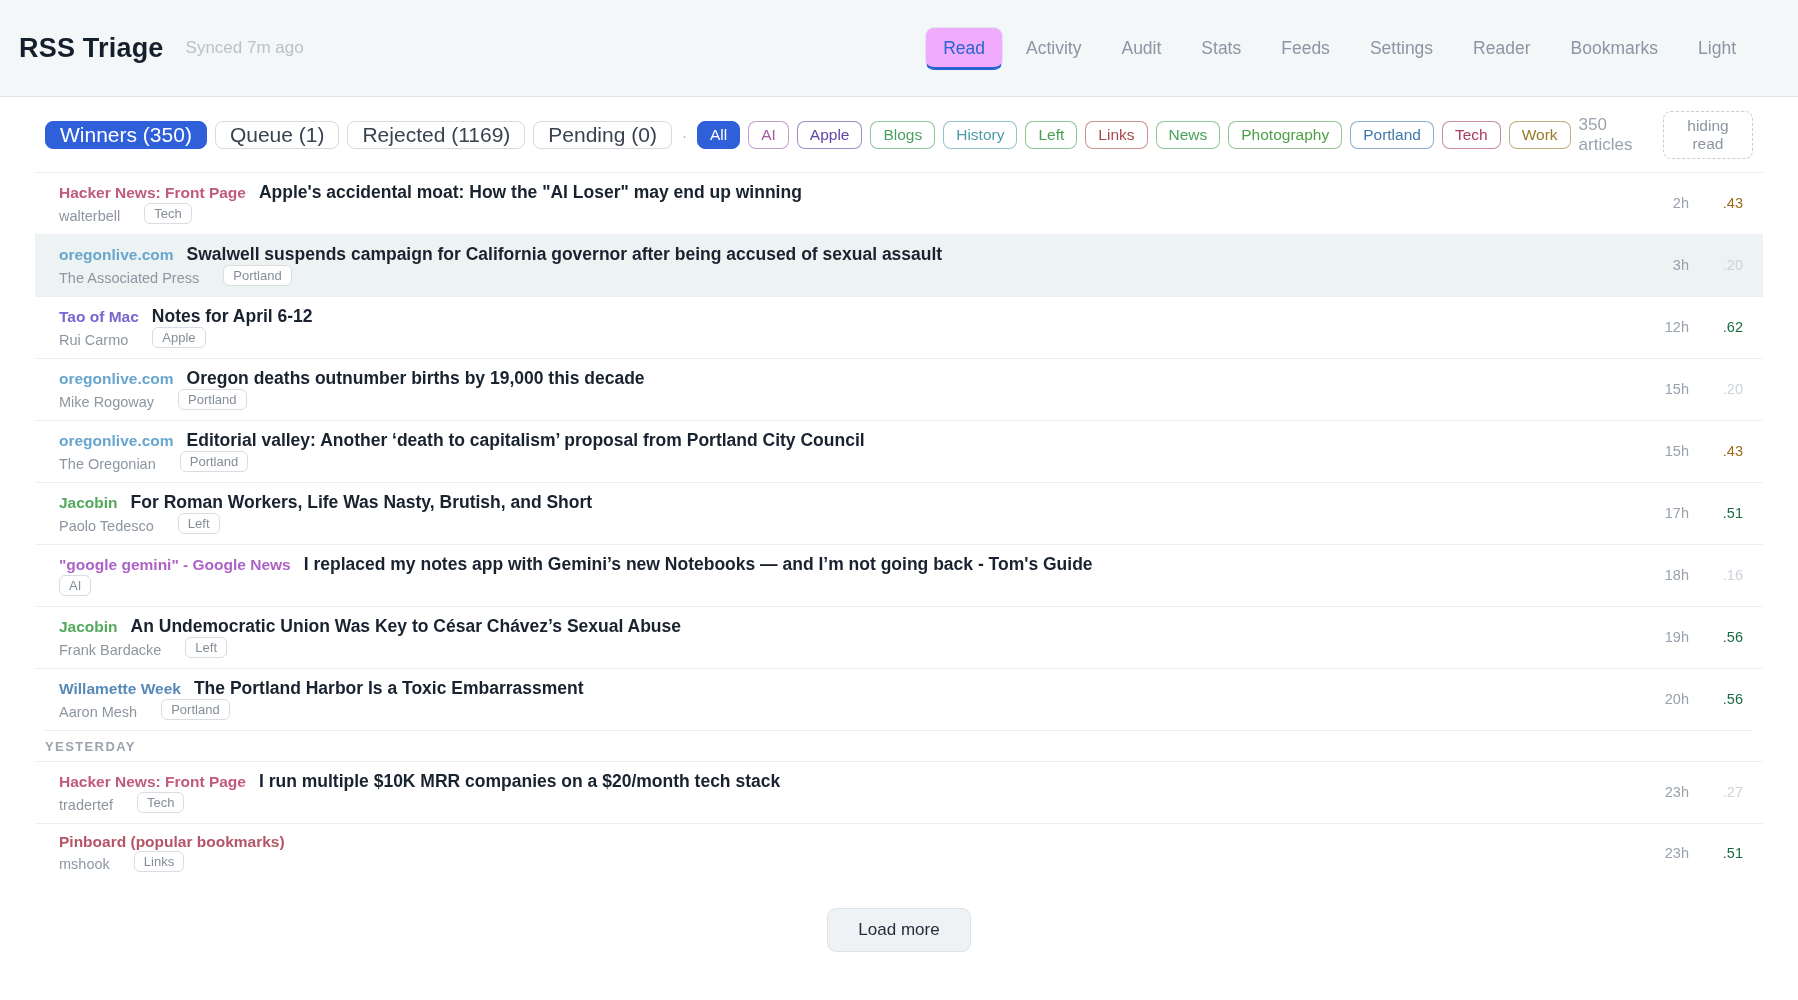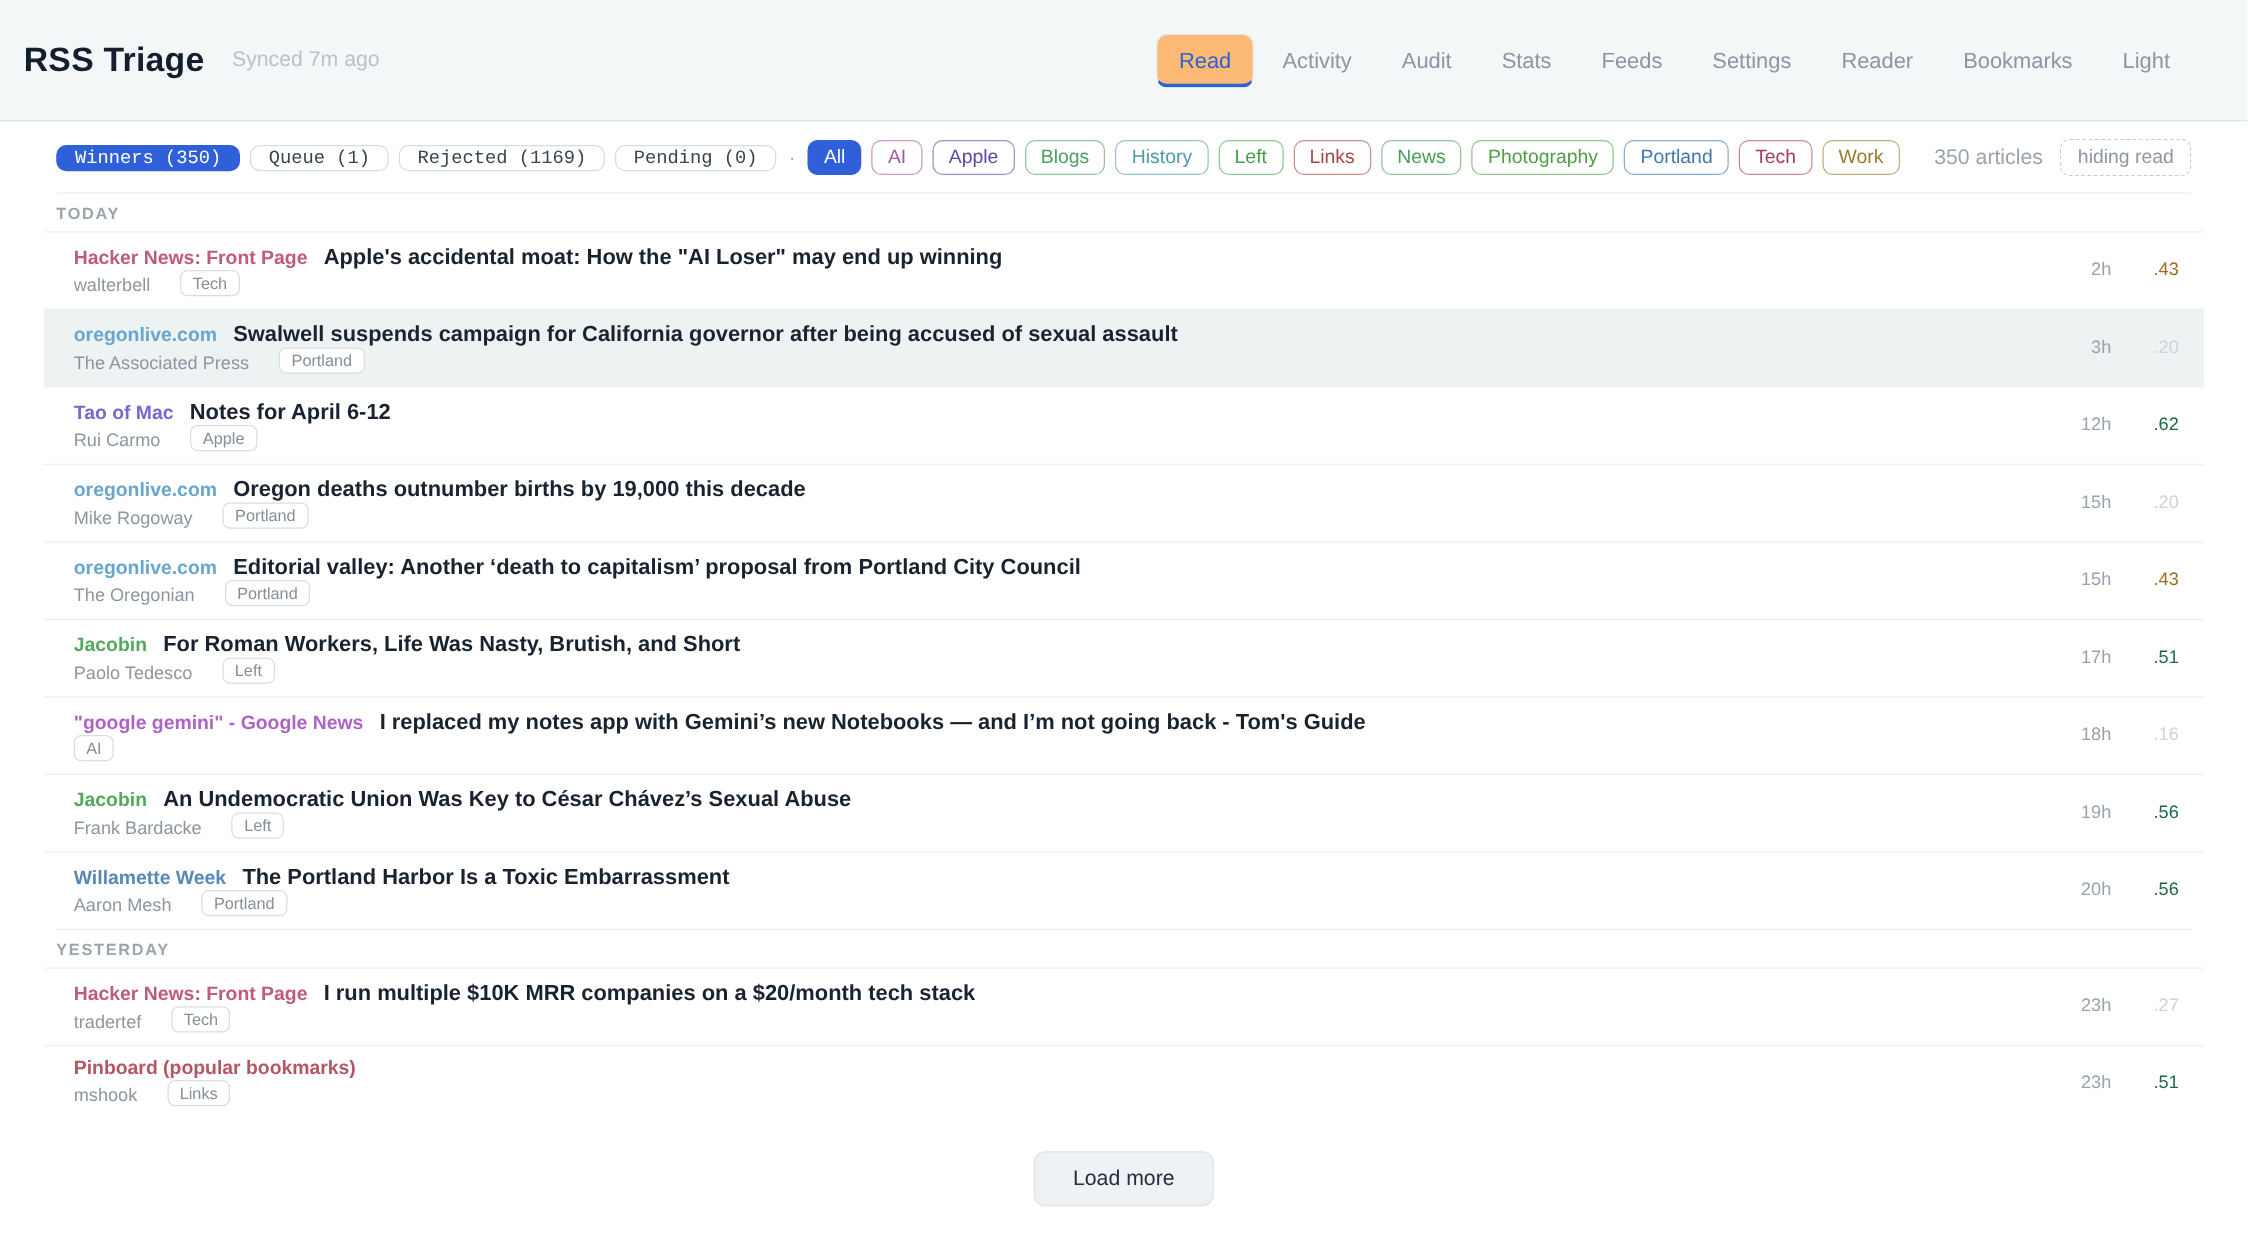--- a/index.html
+++ b/index.html
@@ -24,34 +24,34 @@
   .synced { font-size: 17px; color: #b9c1c9; margin-left: 22px; }
   .nav { margin-left: auto; display: flex; align-items: center; gap: 6px; height: 100%; }
   .tab {
     background: none; border: none; cursor: pointer;
     font-family: inherit; font-size: 17.5px; color: #8b95a3;
     padding: 10px 17px; border-radius: 9px;
     position: relative;
   }
   .tab.active {
     color: #2a63d4;
-    background: #fdba74;
+    background: #f0abfc;
     border: 1px solid #dee6ef;
     border-bottom: 3px solid #2a63d4;
     padding-bottom: 8px;
   }
 
   
   .filterbar {
     display: flex; align-items: center;
     padding: 14px 45px 13px 45px;
     gap: 8px;
   }
   .pill {
-    font-family: Liberation Mono, monospace; font-size: 15px; cursor: pointer;
+    font-family: Liberation Sans, sans-serif; font-size: 21px; cursor: pointer;
     background: #fff; color: #39434f;
     border: 1px solid #d6dbe1; border-radius: 8px;
     padding: 1px 14px; white-space: nowrap;
   }
   .pill.filled { background: #2f5fd9; border-color: #2f5fd9; color: #fff; }
   .dot-sep { color: #9aa3ab; font-size: 15px; padding: 0 2px; }
   .tagpill {
     font-family: inherit; font-size: 15.5px; cursor: pointer;
     background: #fff; border-radius: 8px; border: 1px solid;
     padding: 4px 12px; white-space: nowrap;
@@ -150,21 +150,20 @@
       <button class="tagpill" style="color: rgb(154, 122, 40); border-color: rgba(154, 122, 40, 0.6);">Work</button>
     </span>
   <span class="filter-right">
     <span class="article-count">350 articles</span>
     <button class="hiding-read">hiding read</button>
   </span>
 </div>
 
 <main class="list" id="list">
     <section class="section">
-      <div class="section-label">TODAY</div>
       <div class="row">
         <div class="row-main">
           <div class="line1">
             <span class="source" style="color: rgb(192, 90, 126);">Hacker News: Front Page</span>
             <span class="title">Apple's accidental moat: How the "AI Loser" may end up winning</span>
           </div>
           <div class="line2">
             <span class="author">walterbell</span>
             <span class="chip">Tech</span>
           </div>

